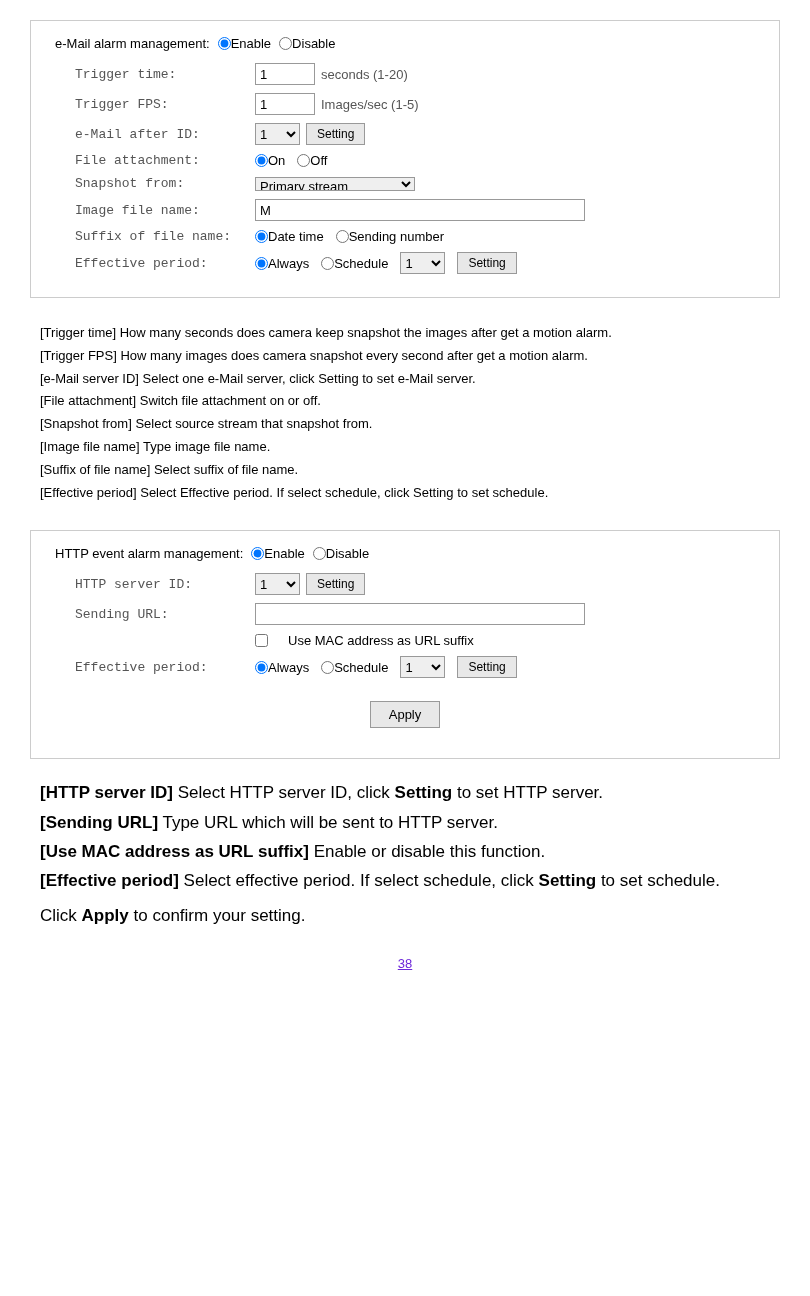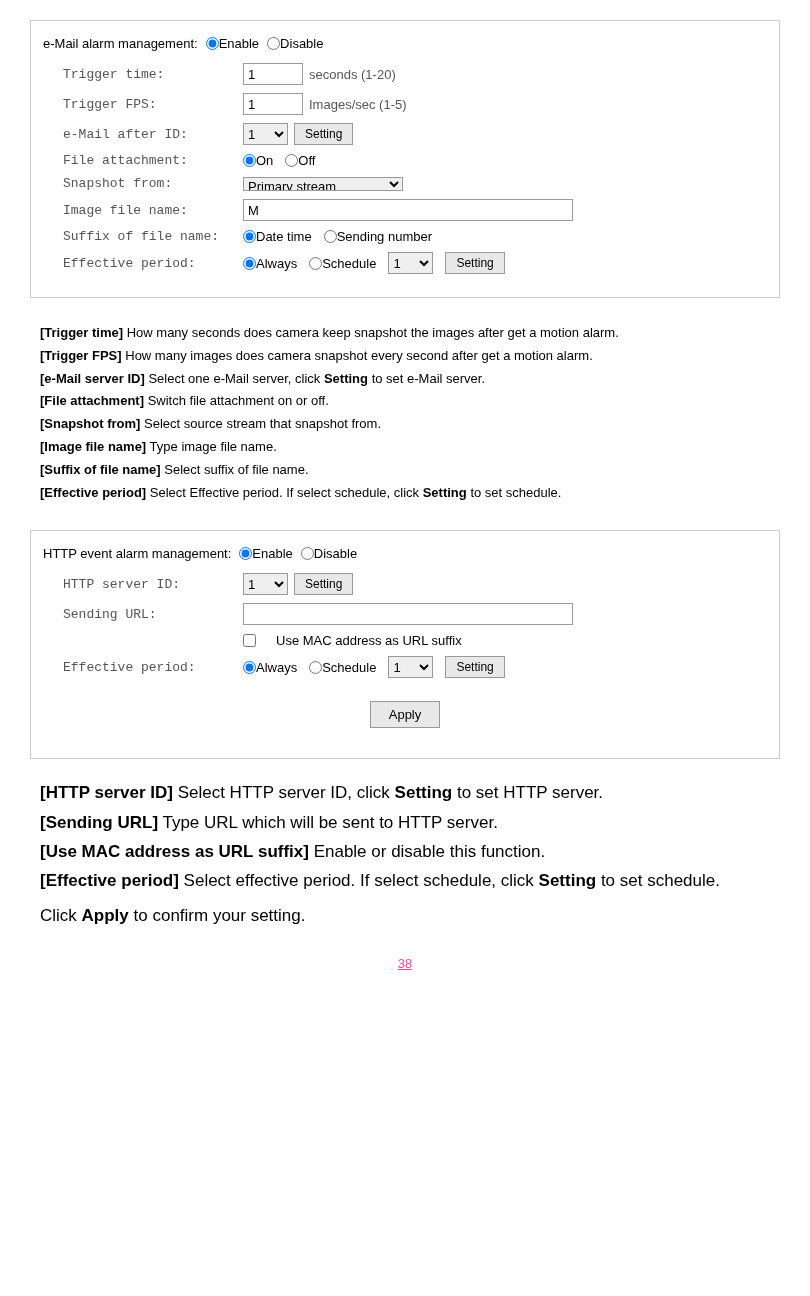--- a/index.html
+++ b/index.html
@@ -7,21 +7,21 @@
       font-family: Arial, sans-serif;
       font-size: 13px;
       background: #fff;
       color: #000;
       width: 810px;
       min-height: 1296px;
       padding: 20px 30px;
     }
     .section {
       border: 1px solid #ccc;
-      padding: 15px 12px;
+      padding: 15px 24px;
       margin-bottom: 15px;
       background: #fff;
     }
     .section-header {
       font-size: 13px;
       margin-bottom: 12px;
       display: flex;
       align-items: center;
       gap: 8px;
     }
@@ -100,40 +100,40 @@
     .description-block {
       padding: 10px 10px 10px 10px;
       font-size: 13px;
       line-height: 1.6;
       margin-bottom: 15px;
     }
     .description-block p {
       margin-bottom: 2px;
     }
     .description-block strong {
-      font-weight: bold;
+      font-weight: normal;
     }
     .apply-row {
       display: flex;
       justify-content: center;
       padding: 15px 0;
     }
     .footer-text {
       font-size: 17px;
       line-height: 1.6;
       padding: 5px 10px;
       margin-bottom: 15px;
     }
     .footer-text p {
       margin-bottom: 2px;
     }
     .page-number {
       text-align: center;
       font-size: 13px;
-      color: #ec4899;
+      color: #6d28d9;
       margin-top: 20px;
       text-decoration: underline;
     }
     input[type="radio"] {
       margin: 0;
     }
     input[type="checkbox"] {
       margin: 0;
     }
     .suffix-note {

